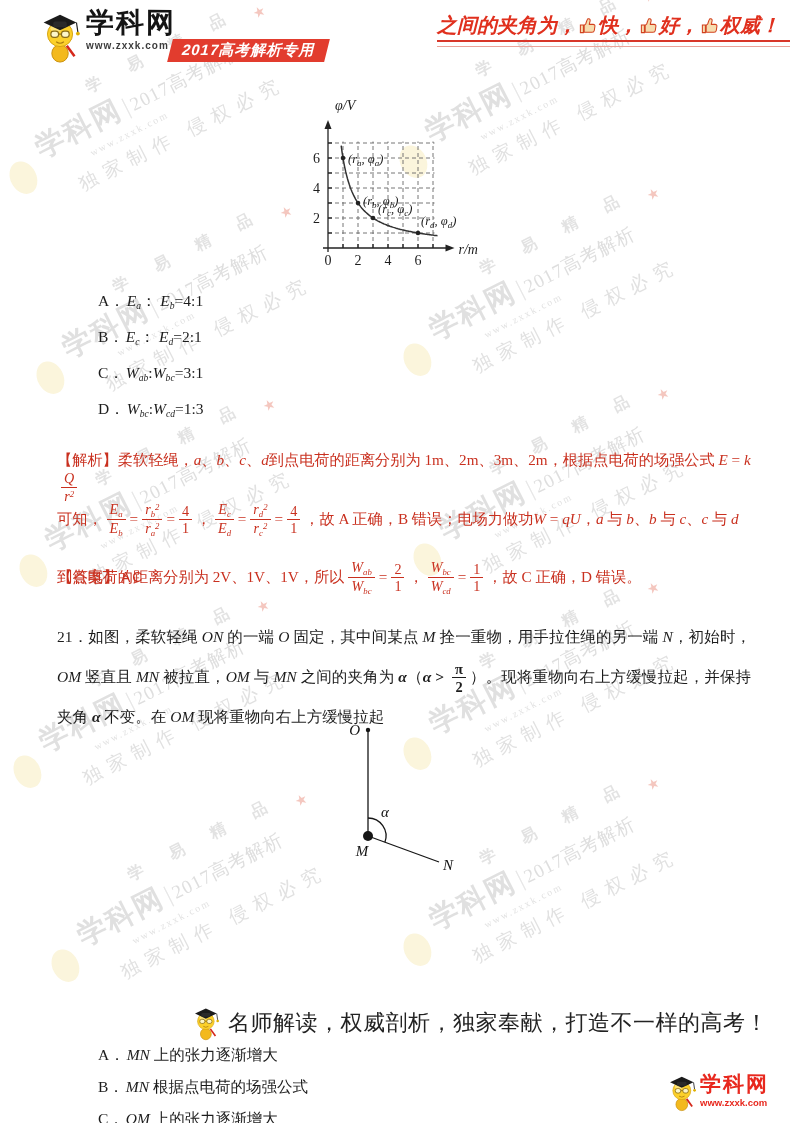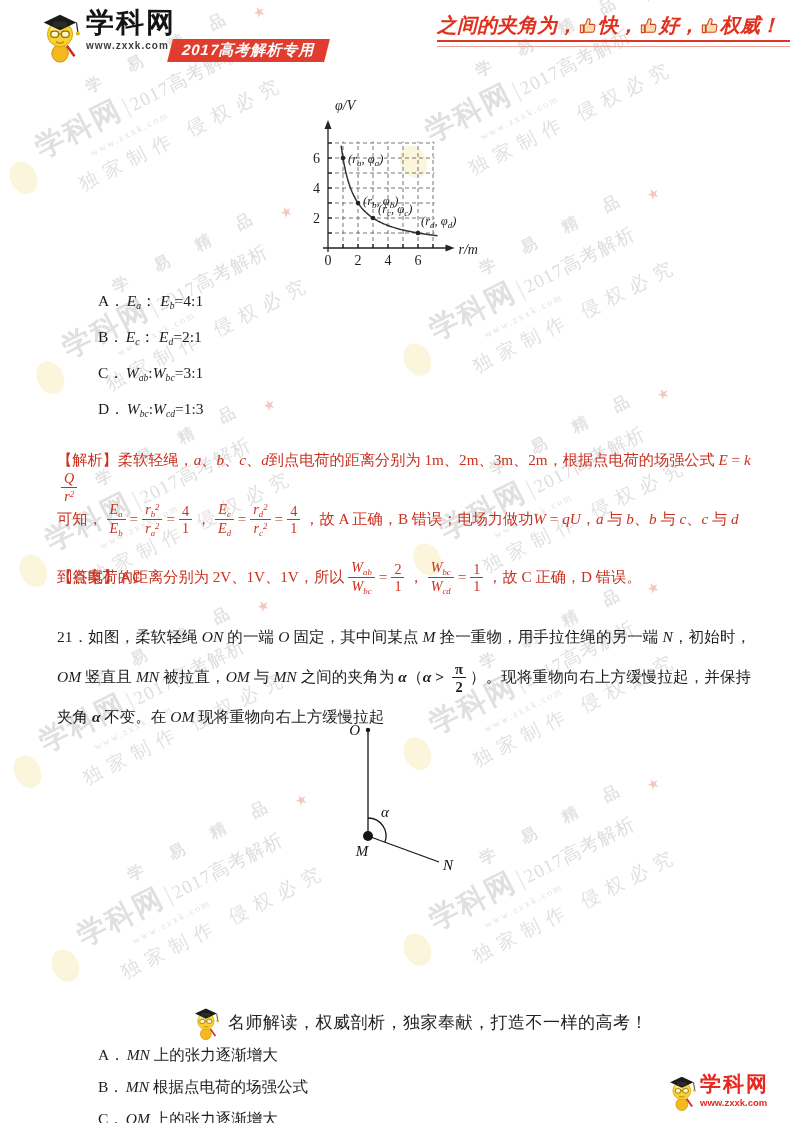--- a/index.html
+++ b/index.html
@@ -74,21 +74,21 @@
   #phi-chart .ptlab{font-size:12.5px;font-style:italic;}
   #phi-chart .axlab{font-size:14px;font-style:italic;}
 
   
   #q21-fig{position:absolute;left:332px;top:714px;margin:0;}
   #q21-diagram line,#q21-diagram path{stroke:#161616;stroke-width:1.3;fill:none;}
   #q21-diagram text{font-family:"Liberation Serif",serif;font-style:italic;font-size:15px;fill:#111;}
 
   
   #footer-line{position:absolute;left:193px;top:1004px;display:flex;align-items:center;z-index:1;}
-  #footer-text{font-size:17px;color:#222;margin-left:8px;letter-spacing:0.5px;}
+  #footer-text{font-size:22px;color:#222;margin-left:8px;letter-spacing:0.5px;}
   #bottom-logo{position:absolute;left:668px;top:1072px;display:flex;align-items:flex-start;z-index:1;}
   #bl-name{font-family:"Liberation Sans",sans-serif;font-weight:bold;font-size:21px;color:#e8281e;letter-spacing:2px;line-height:24px;}
   #bl-url{font-family:"Liberation Sans",sans-serif;font-weight:bold;font-size:9.5px;color:#e8281e;margin-top:1px;}
 </style>
 </head>
 <body>
 
 <svg width="0" height="0" style="position:absolute" aria-hidden="true">
   <defs>
     <symbol id="mascot" viewBox="0 0 42 58">

